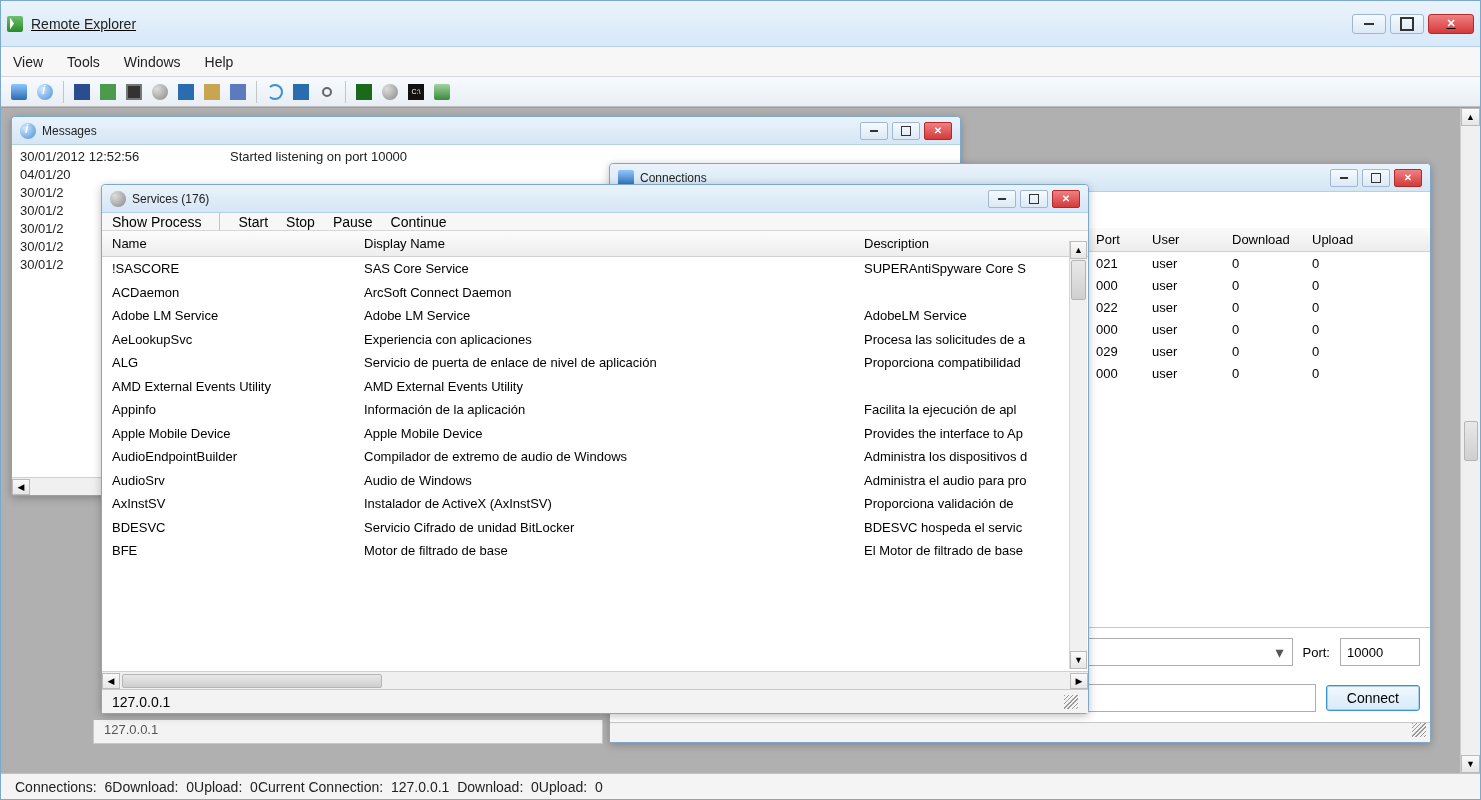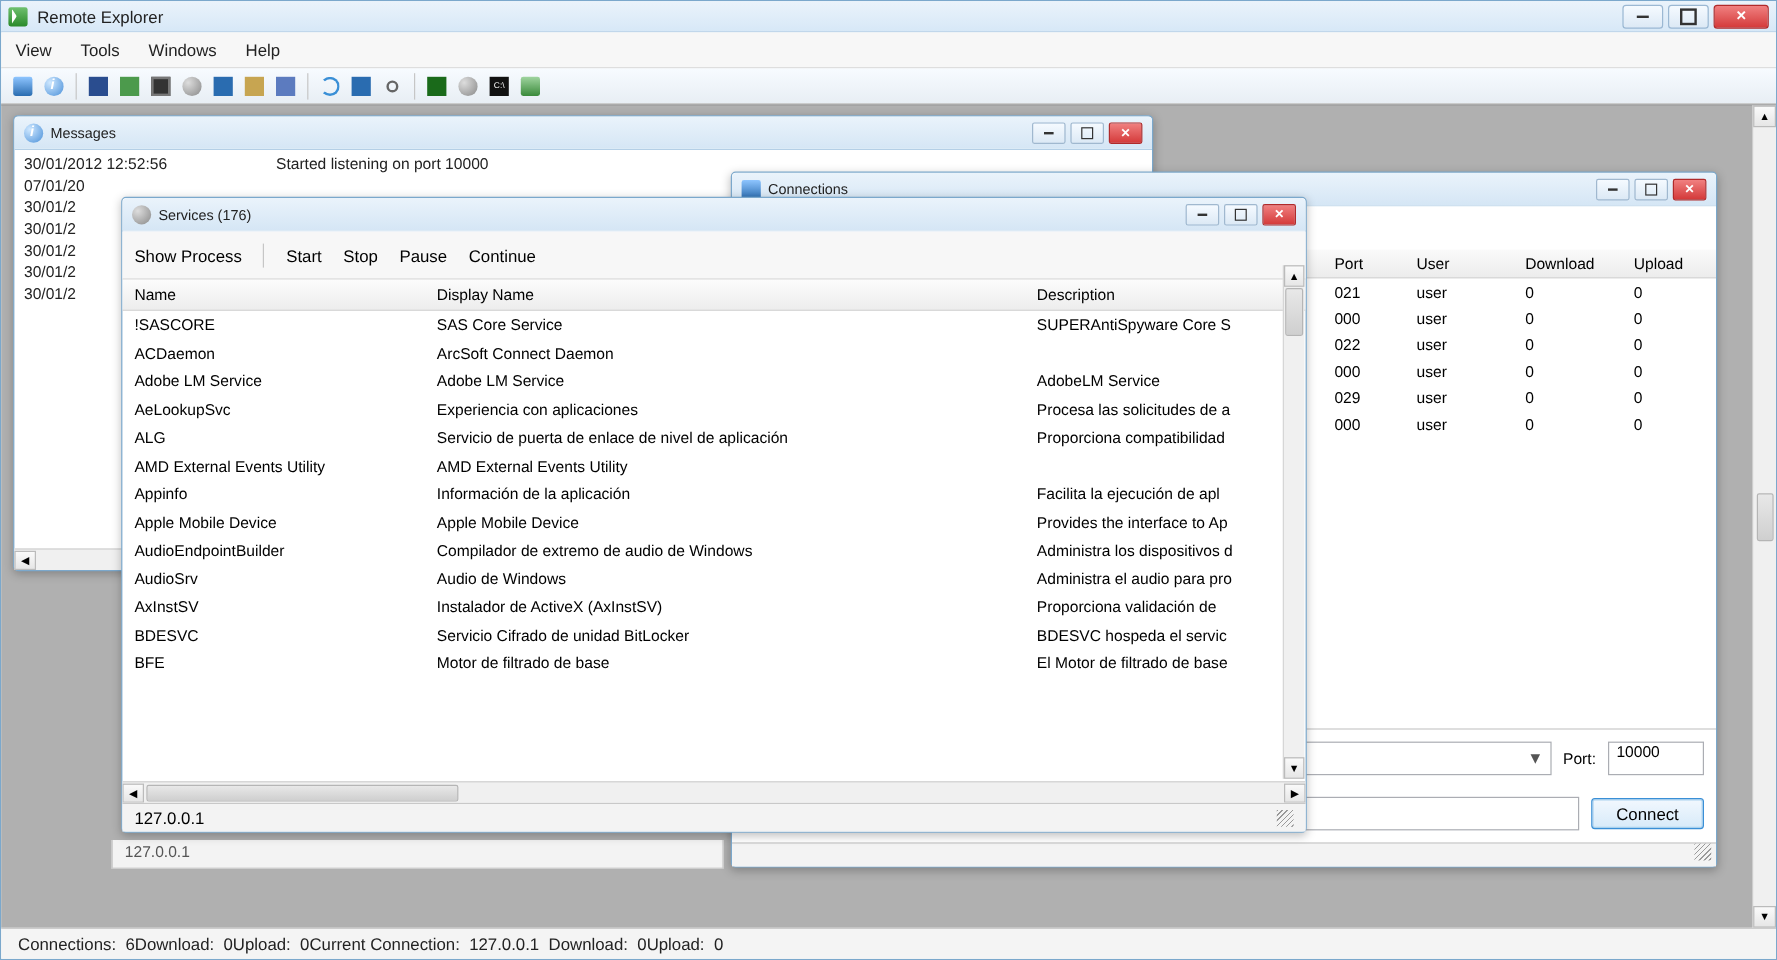--- a/index.html
+++ b/index.html
@@ -1,20 +1,20 @@
 <!DOCTYPE html>
 <html><head>
 <meta charset="utf-8">
 <style>
 * { box-sizing: border-box; margin: 0; padding: 0; font-family: "Segoe UI", Tahoma, sans-serif; }
 html, body { width: 1481px; height: 800px; overflow: hidden; background: #fff; }
 
 
 .main-window { position: absolute; inset: 0; background: #fff; border: 1px solid #7ba8cc; display: flex; flex-direction: column; }
-.titlebar { height: 26px; background: linear-gradient(#eaf3fb, #d7e8f7); display: flex; align-items: center; padding: 0 6px; border-bottom: 1px solid #b4cfe6; }
+.titlebar { height: 46px; background: linear-gradient(#eaf3fb, #d7e8f7); display: flex; align-items: center; padding: 0 6px; border-bottom: 1px solid #b4cfe6; text-decoration: underline; }
 .titlebar .app-icon { width: 16px; height: 16px; background: linear-gradient(#6fc06f,#2a8a2a); border-radius: 2px; margin-right: 8px; position:relative; }
 .titlebar .app-icon::after{content:"";position:absolute;left:3px;top:2px;width:4px;height:12px;background:#fff;clip-path:polygon(0 0,100% 50%,0 100%);}
 .titlebar .title { font-size: 14px; color: #222; }
 .titlebar .spacer { flex: 1; }
 .winbtns { display: flex; gap: 4px; }
 .winbtn { width: 34px; height: 20px; border: 1px solid #9bb8d3; background: linear-gradient(#f5faff,#dce9f5); border-radius: 3px; display: flex; align-items: center; justify-content: center; font-size: 11px; color:#333; cursor:pointer;}
 .winbtn.close { background: linear-gradient(#f08080,#d43a3a); color:#fff; border-color:#b02a2a; width:46px;}
 .winbtn.min::before{content:"";width:10px;height:2px;background:#333;}
 .winbtn.max::before{content:"";width:10px;height:10px;border:2px solid #333;}
 .winbtn.close::before{content:"✕";font-weight:bold;}
@@ -46,34 +46,34 @@
 .messages-body { padding: 4px 8px; font-size: 13px; color:#222; overflow:hidden; flex:1;}
 .msg-row { display:flex; gap:40px; height:18px; white-space:nowrap;}
 .msg-row .ts{width:170px;}
 .messages-hscroll{height:18px;border-top:1px solid #d0d0d0;background:#f0f0f0;display:flex;align-items:center;}
 .messages-hscroll .arrow{width:18px;height:16px;border:1px solid #bbb;background:linear-gradient(#fafafa,#e6e6e6);display:flex;align-items:center;justify-content:center;font-size:9px;}
 .grip{margin-left:auto;width:14px;height:14px;background:repeating-linear-gradient(135deg,#999 0 1px,transparent 1px 3px);}
 
 
 .conn-body{flex:1;overflow:hidden;font-size:13px;}
 .conn-head{display:flex;background:linear-gradient(#fafafa,#ececec);border-bottom:1px solid #d0d0d0;height:24px;align-items:center;}
-.conn-head div, .conn-row div{padding:0 6px;margin-left:16px;}
+.conn-head div, .conn-row div{padding:0 6px;}
 .conn-row{display:flex;height:22px;align-items:center;}
 .col-port{width:56px;} .col-user{width:80px;} .col-dl{width:80px;} .col-ul{width:80px;}
 .conn-bottom{border-top:1px solid #c8c8c8;padding:10px;display:flex;align-items:center;gap:10px;}
 .conn-bottom .combo{flex:1;height:28px;border:1px solid #abadb3;background:#fff;display:flex;align-items:center;justify-content:flex-end;padding:0 4px;}
 .combo .dd{width:16px;height:16px;display:flex;align-items:center;justify-content:center;color:#555;}
 .conn-bottom label{font-size:13px;}
-.conn-bottom .portbox{width:80px;height:28px;border:1px solid #abadb3;background:#fff;padding:0 6px;display:flex;font-size:13px;}
+.conn-bottom .portbox{width:80px;height:28px;border:1px solid #abadb3;background:#fff;padding:0 6px;display:flex;align-items:center;font-size:13px;}
 .conn-bottom2{padding:8px 10px 10px;display:flex;align-items:center;gap:10px;}
 .conn-bottom2 .tb{flex:1;height:28px;border:1px solid #abadb3;background:#fff;}
 .connect-btn{padding:4px 20px;border:1px solid #3a8fd6;background:linear-gradient(#f2f8fe,#d7eaf9);border-radius:3px;font-size:14px;cursor:pointer;box-shadow:0 0 0 1px #a9d1ee inset;}
 
 
-.services-menubar{height:40px;display:flex;align-items:center;padding:0 10px;gap:18px;border-bottom:1px solid #d7d7d7;background:#f7f7f7;font-size:14px;}
+.services-menubar{height:18px;display:flex;align-items:center;padding:0 10px;gap:18px;border-bottom:1px solid #d7d7d7;background:#f7f7f7;font-size:14px;}
 .services-menubar .msep{width:1px;height:20px;background:#c6c6c6;}
 .services-body{flex:1;display:flex;flex-direction:column;overflow:hidden;}
 .svc-head{display:flex;background:linear-gradient(#fcfcfc,#ededed);border-bottom:1px solid #d0d0d0;height:26px;align-items:center;font-size:13px;}
 .svc-rows{flex:1;overflow:hidden;}
 .svc-row{display:flex;height:23.5px;align-items:center;font-size:13px;white-space:nowrap;overflow:hidden;}
 .svc-col-name{width:262px;padding-left:10px;} .svc-col-disp{width:500px;} .svc-col-desc{flex:1;}
 .svc-vscroll{position:absolute;right:1px;top:56px;bottom:44px;width:18px;background:#f0f0f0;border-left:1px solid #d6d6d6;display:flex;flex-direction:column;}
 .svc-vscroll .arrow{height:18px;border:1px solid #bbb;background:linear-gradient(#fafafa,#e6e6e6);display:flex;align-items:center;justify-content:center;font-size:9px;}
 .svc-vscroll .thumb{height:40px;margin:1px;background:linear-gradient(#e8e8e8,#cfcfcf);border:1px solid #b5b5b5;border-radius:2px;}
 .svc-hscroll{height:18px;border-top:1px solid #d0d0d0;background:#f0f0f0;display:flex;align-items:center;}
@@ -196,21 +196,21 @@
           <div class="cwinbtn max"></div>
           <div class="cwinbtn close"></div>
         </div>
       </div>
       <div class="messages-body">
         <div class="msg-row">
             <span class="ts">30/01/2012 12:52:56</span>
             <span>Started listening on port 10000</span>
           </div>
         <div class="msg-row">
-            <span class="ts">07/01/20</span>
+            <span class="ts">04/01/20</span>
           </div>
         <div class="msg-row">
             <span class="ts">30/01/2</span>
           </div>
         <div class="msg-row">
             <span class="ts">30/01/2</span>
           </div>
         <div class="msg-row">
             <span class="ts">30/01/2</span>
           </div>

